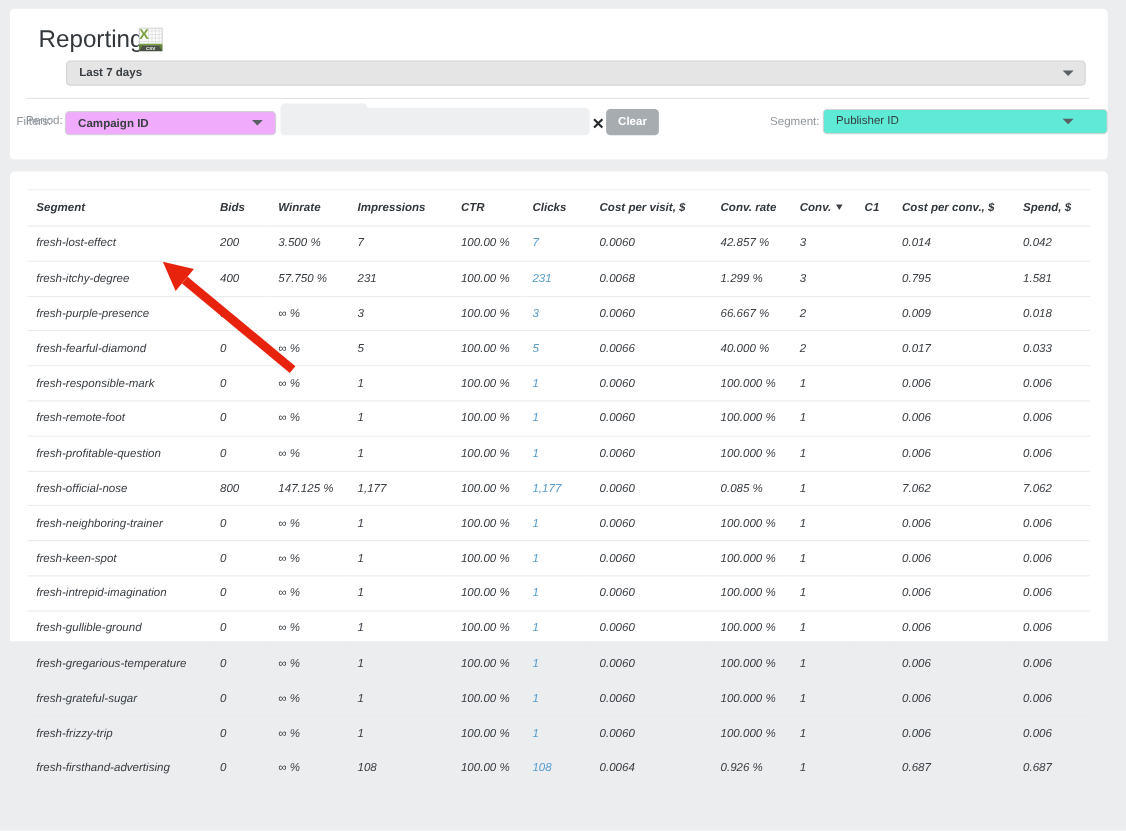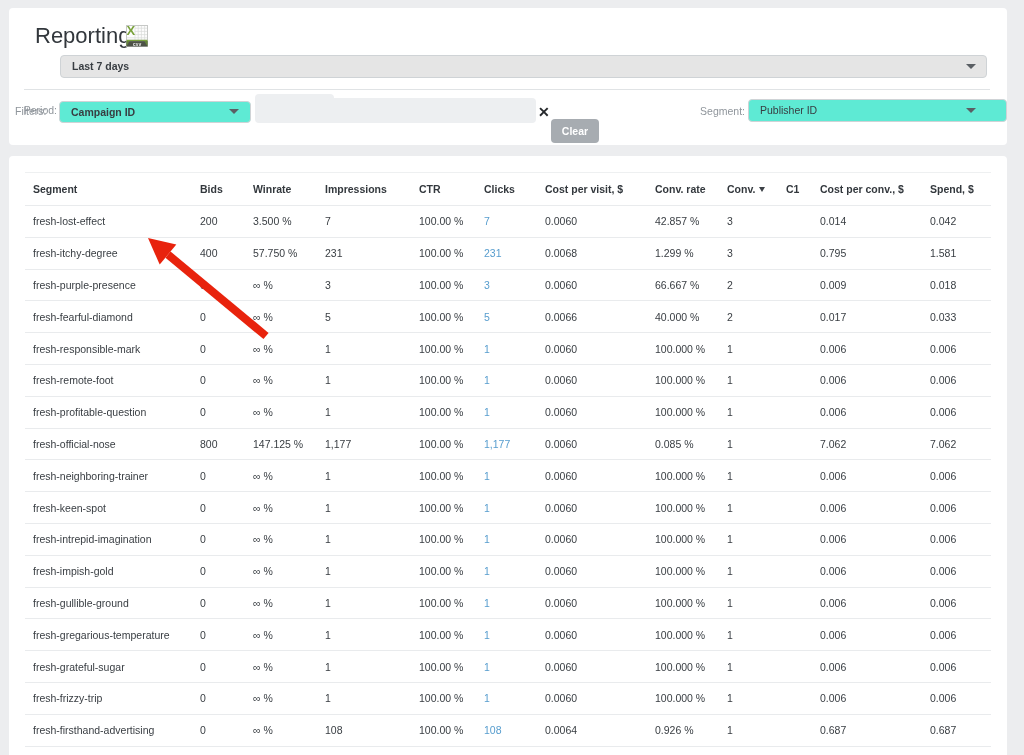--- a/index.html
+++ b/index.html
@@ -8,22 +8,22 @@
   background:#ecedef;
   font-family:"Liberation Sans", sans-serif;
   color:#383d42;
   position:relative;
 }
 .card1 {
   position:absolute; left:9px; top:8px; width:998px; height:137px;
   background:#fff; border-radius:4px;
 }
 .card2 {
-  position:absolute; left:9px; top:156px; width:998px; height:599px;
-  background:#fff; border-radius:4px 4px 0 0;
+  position:absolute; left:9px; top:156px; width:998px; height:427px;
+  background:#fff; border-radius:4px 4px 0 0;font-style:italic;
 }
 h1 {
   position:absolute; left:26px; top:18px; line-height:19px;
   font-size:22px; font-weight:400; color:#32373c; letter-spacing:0;
 }
 .csvicon { position:absolute; left:117px; top:17px; }
 .label { position:absolute; font-size:10.5px; color:#8f959b; }
 .sel {
   position:absolute; border:1px solid #cfd3d6; border-radius:4px;
   font-size:10.5px; font-weight:bold; color:#383d42;
@@ -34,21 +34,21 @@
   border-left:5px solid transparent; border-right:5px solid transparent;
   border-top:5px solid #5a5f64;
 }
 .sep { position:absolute; left:15px; top:81px; width:966px; height:1px; background:#e0e3e5; }
 .inputblur { position:absolute; left:246px; top:90px; width:281px; height:25px; background:#edeff1; border-radius:4px; }
 .inputblur2 { position:absolute; left:246px; top:86px; width:79px; height:10px; background:#edeff1; border-radius:4px 4px 0 0; }
 .xmark { position:absolute; left:529px; top:96px; font-size:14px; font-weight:bold; color:#26292c; }
 .clearbtn {
   position:absolute; left:542px; top:91px; width:48px; height:24px;
   background:#a7acb1; border-radius:4px; color:#fff; font-size:10.5px; font-weight:bold;
-  text-align:center; line-height:24px;margin-top:20px;
+  text-align:center; line-height:24px;
 }
 table {
   position:absolute; left:16px; top:16px; width:966px;
   border-collapse:collapse; table-layout:fixed;
   font-size:10.5px; color:#383d42;
 }
 th, td {
   text-align:left; padding:0 0 0 8px; height:31.8px;
   border-bottom:1px solid #e9ebed; font-weight:normal;
   white-space:nowrap; overflow:hidden;
@@ -81,21 +81,21 @@
     <text x="11" y="20.6" text-anchor="middle" font-family="Liberation Sans, sans-serif" font-size="5" font-weight="bold" fill="#ededed">csv</text>
   </svg>
 
   <div class="label" style="left:8px; top:52px; width:40px; text-align:right;margin-top:44px;">Period:</div>
   <div class="sel" style="left:51px; top:47px; width:927px; height:23px; background:#e5e5e5;">Last 7 days</div>
   <div class="caret" style="left:957px; top:56px;"></div>
 
   <div class="sep"></div>
 
   <div class="label" style="left:6px; top:97px; width:40px; text-align:left;">Filters:</div>
-  <div class="sel" style="left:50px; top:93px; width:192px; height:22px; background:#5eead4;">Campaign ID</div>
+  <div class="sel" style="left:50px; top:93px; width:192px; height:22px; background:#f0abfc;">Campaign ID</div>
   <div class="caret" style="left:220px; top:101px;"></div>
 
   <div class="inputblur2"></div>
   <div class="inputblur"></div>
   <div class="xmark">✕</div>
   <div class="clearbtn">Clear</div>
 
   <div class="label" style="left:686px; top:97px; width:50px; text-align:right;">Segment:</div>
   <div class="sel" style="left:739px; top:91px; width:259px; height:23px; background:#5eead4; font-weight:normal;">Publisher ID</div>
   <div class="caret" style="left:957px; top:100px;"></div>
@@ -282,34 +282,20 @@
           <td>100.00 %</td>
           <td class="lnk">1</td>
           <td>0.0060</td>
           <td>100.000 %</td>
           <td>1</td>
           <td></td>
           <td>0.006</td>
           <td>0.006</td>
         </tr>
       <tr>
-          <td>fresh-impish-gold</td>
-          <td>0</td>
-          <td>∞ %</td>
-          <td>1</td>
-          <td>100.00 %</td>
-          <td class="lnk">1</td>
-          <td>0.0060</td>
-          <td>100.000 %</td>
-          <td>1</td>
-          <td></td>
-          <td>0.006</td>
-          <td>0.006</td>
-        </tr>
-      <tr>
           <td>fresh-gullible-ground</td>
           <td>0</td>
           <td>∞ %</td>
           <td>1</td>
           <td>100.00 %</td>
           <td class="lnk">1</td>
           <td>0.0060</td>
           <td>100.000 %</td>
           <td>1</td>
           <td></td>

